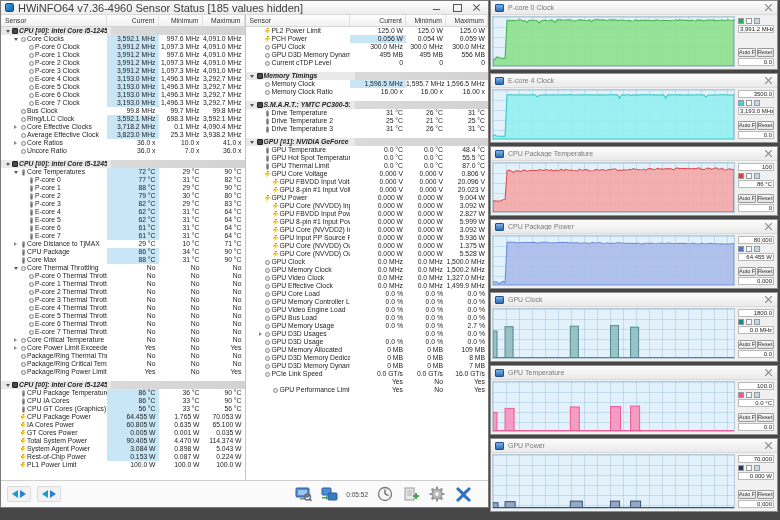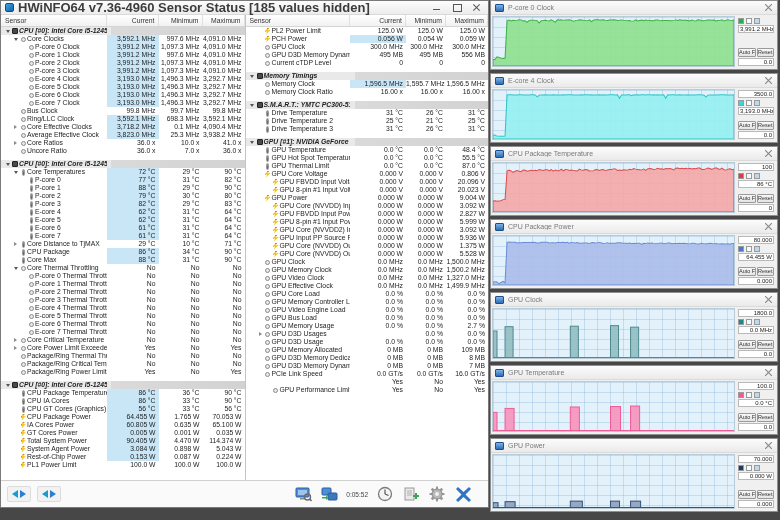--- a/index.html
+++ b/index.html
@@ -7,21 +7,21 @@
        font-family:"Liberation Sans","DejaVu Sans",sans-serif;-webkit-font-smoothing:antialiased;}
   *{box-sizing:border-box;}
 
   
   .main-window{position:absolute;left:0;top:0;width:489px;height:508px;background:#fff;
     border:1px solid #7a7a7a;display:flex;flex-direction:column;}
   .titlebar{height:14px;background:linear-gradient(#fdfdfd,#ececec);display:flex;align-items:center;
     padding:0 2px 0 4px;border-bottom:1px solid #d9d9d9;flex:none;}
   .app-icon{width:9px;height:9px;border-radius:2px;background:linear-gradient(135deg,#36a9e1,#1b5faa);
     border:1px solid #14487f;margin-right:4px;flex:none;}
-  .title-text{font-size:13px;color:#3c3c3c;white-space:nowrap;overflow:hidden;flex:1;font-weight:bold;}
+  .title-text{font-size:11px;color:#3c3c3c;white-space:nowrap;overflow:hidden;flex:1;}
   .win-btns{display:flex;align-items:center;gap:9px;padding:0 4px;flex:none;}
   .wb{width:11px;height:9px;position:relative;}
   .wb-min::after{content:"";position:absolute;left:2px;bottom:2px;width:7px;height:1px;background:#555;}
   .wb-max::after{content:"";position:absolute;left:2px;top:1px;width:7px;height:6px;border:1px solid #555;}
   .wb-close::before,.wb-close::after{content:"";position:absolute;left:5px;top:0;width:1px;height:9px;background:#555;}
   .wb-close::before{transform:rotate(45deg);}
   .wb-close::after{transform:rotate(-45deg);}
 
   .panels{flex:1;display:flex;overflow:hidden;background:#fff;}
   .panel{width:244px;display:flex;flex-direction:column;overflow:hidden;}

